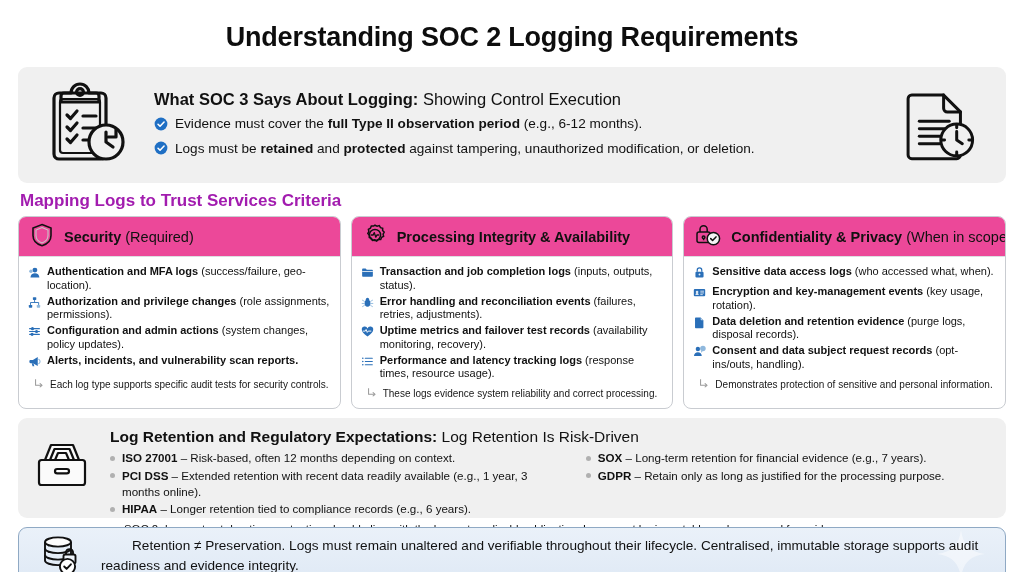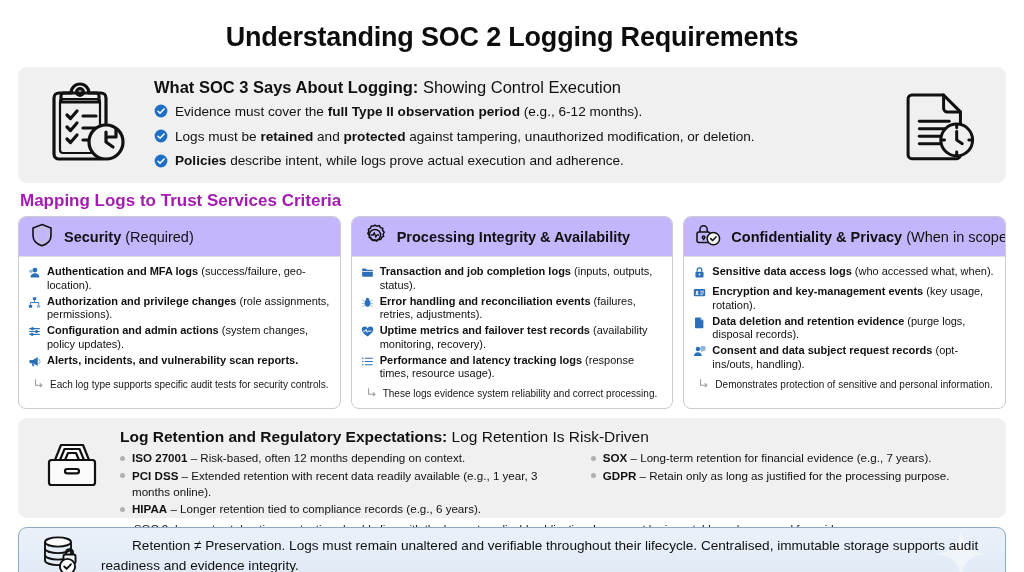--- a/index.html
+++ b/index.html
@@ -63,21 +63,21 @@
   .card {
     flex: 1 1 0;
     background: #ffffff;
     border: 1px solid #c9ccd1;
     border-radius: 8px;
     overflow: hidden;
     display: flex; flex-direction: column;
   }
   .card-head {
     display: flex; align-items: center; gap: 9px;
-    background: #c4b5fd;
+    background: #ec4899;
     border-bottom: 1px solid #dcdee1;
     padding: 7px 10px;
     height: 40px;
   }
   .card-head-title { font-size: 14.5px; font-weight: bold; white-space: nowrap; }
   .card-head-title em { font-style: normal; font-weight: normal; }
   .card-body { padding: 7px 9px 6px 9px; flex: 1 1 auto; }
   .ilist { list-style: none; }
   .ilist li {
     display: flex; align-items: flex-start; gap: 6px;
@@ -90,21 +90,21 @@
   .note {
     display: flex; align-items: flex-start; gap: 5px;
     font-size: 10px; line-height: 13px;
     margin-top: 5px; padding-left: 5px; color: #171717;
   }
   .note .arr { flex: 0 0 12px; margin-top: 0px; color: #808080; }
 
   
   .retention {
     display: flex; align-items: flex-start;
-    padding: 8px 14px 7px 14px;
+    padding: 8px 14px 7px 4px;
     margin-top: 9px;
     gap: 8px;
     height: 100px;
   }
   .ret-icon { flex: 0 0 80px; display: flex; justify-content: center; align-items: center; padding-top: 14px; }
   .ret-body { flex: 1 1 auto; }
   .ret-head { font-size: 15.5px; line-height: 21px; margin-bottom: 2px; }
   .ret-head b { font-weight: bold; }
   .ret-head span { font-weight: normal; }
   .ret-cols { display: flex; gap: 10px; }
@@ -190,29 +190,20 @@
           <span><span>Evidence must cover the </span><b>full Type II observation period</b><span> (e.g., 6-12 months).</span></span>
         </li>
         <li>
           <span class="chk">
             <svg width="14" height="14" viewBox="0 0 16 16">
                 <circle cx="8" cy="8" r="7.3" fill="#1f6fc4"></circle>
                 <path d="M4.6 8.3 L6.9 10.6 L11.5 5.8" fill="none" stroke="#fff" stroke-width="1.8" stroke-linecap="round" stroke-linejoin="round"></path>
               </svg>
           </span>
           <span><span>Logs must be </span><b>retained</b><span> and </span><b>protected</b><span> against tampering, unauthorized modification, or deletion.</span></span>
-        </li>
-        <li>
-          <span class="chk">
-            <svg width="14" height="14" viewBox="0 0 16 16">
-                <circle cx="8" cy="8" r="7.3" fill="#1f6fc4"></circle>
-                <path d="M4.6 8.3 L6.9 10.6 L11.5 5.8" fill="none" stroke="#fff" stroke-width="1.8" stroke-linecap="round" stroke-linejoin="round"></path>
-              </svg>
-          </span>
-          <span><b>Policies</b><span> describe intent, while logs prove actual execution and adherence.</span></span>
         </li>
       </ul>
     </div>
     <div class="banner-icon">
       <svg width="86" height="86" viewBox="0 0 92 92" aria-hidden="true">
         <g fill="none" stroke="#111" stroke-width="3.2" stroke-linecap="round" stroke-linejoin="round">
           <path d="M18 14 h34 l18 18 v46 a4 4 0 0 1 -4 4 h-48 a4 4 0 0 1 -4 -4 v-60 a4 4 0 0 1 4 -4 z"></path>
           <path d="M52 14 v14 a4 4 0 0 0 4 4 h14"></path>
           <path d="M26 42 h32"></path>
             <path d="M26 50 h32"></path>

